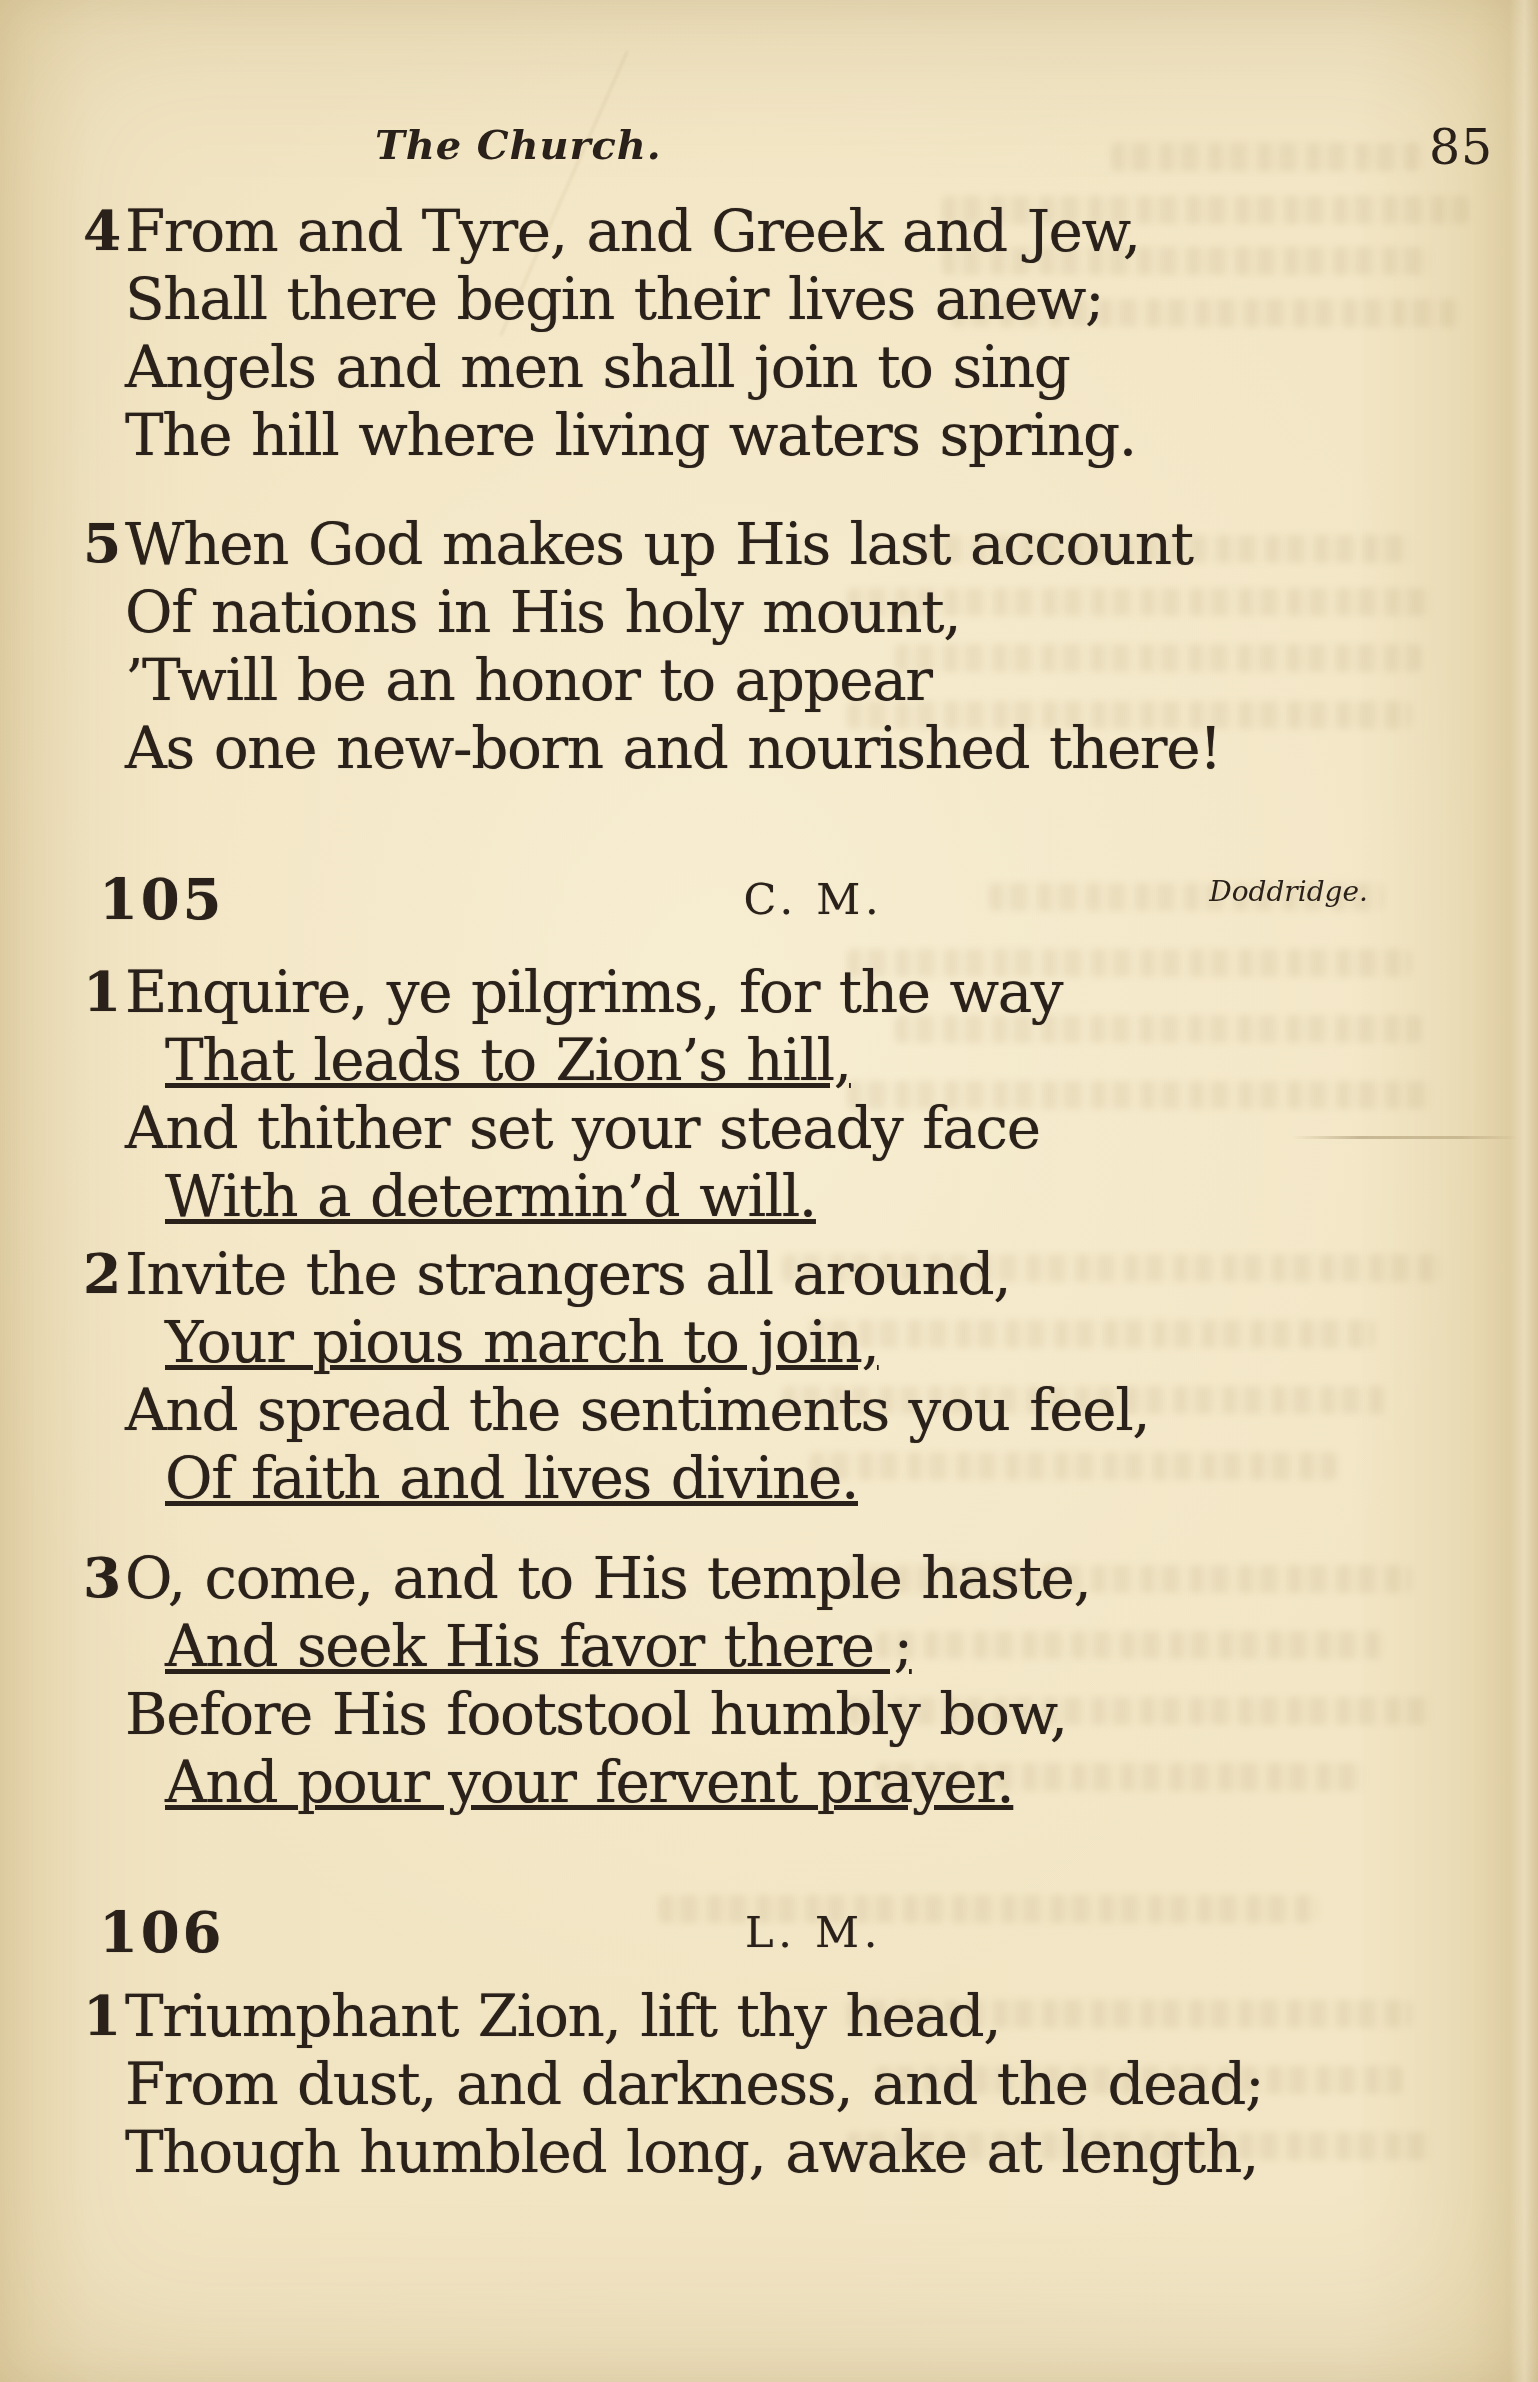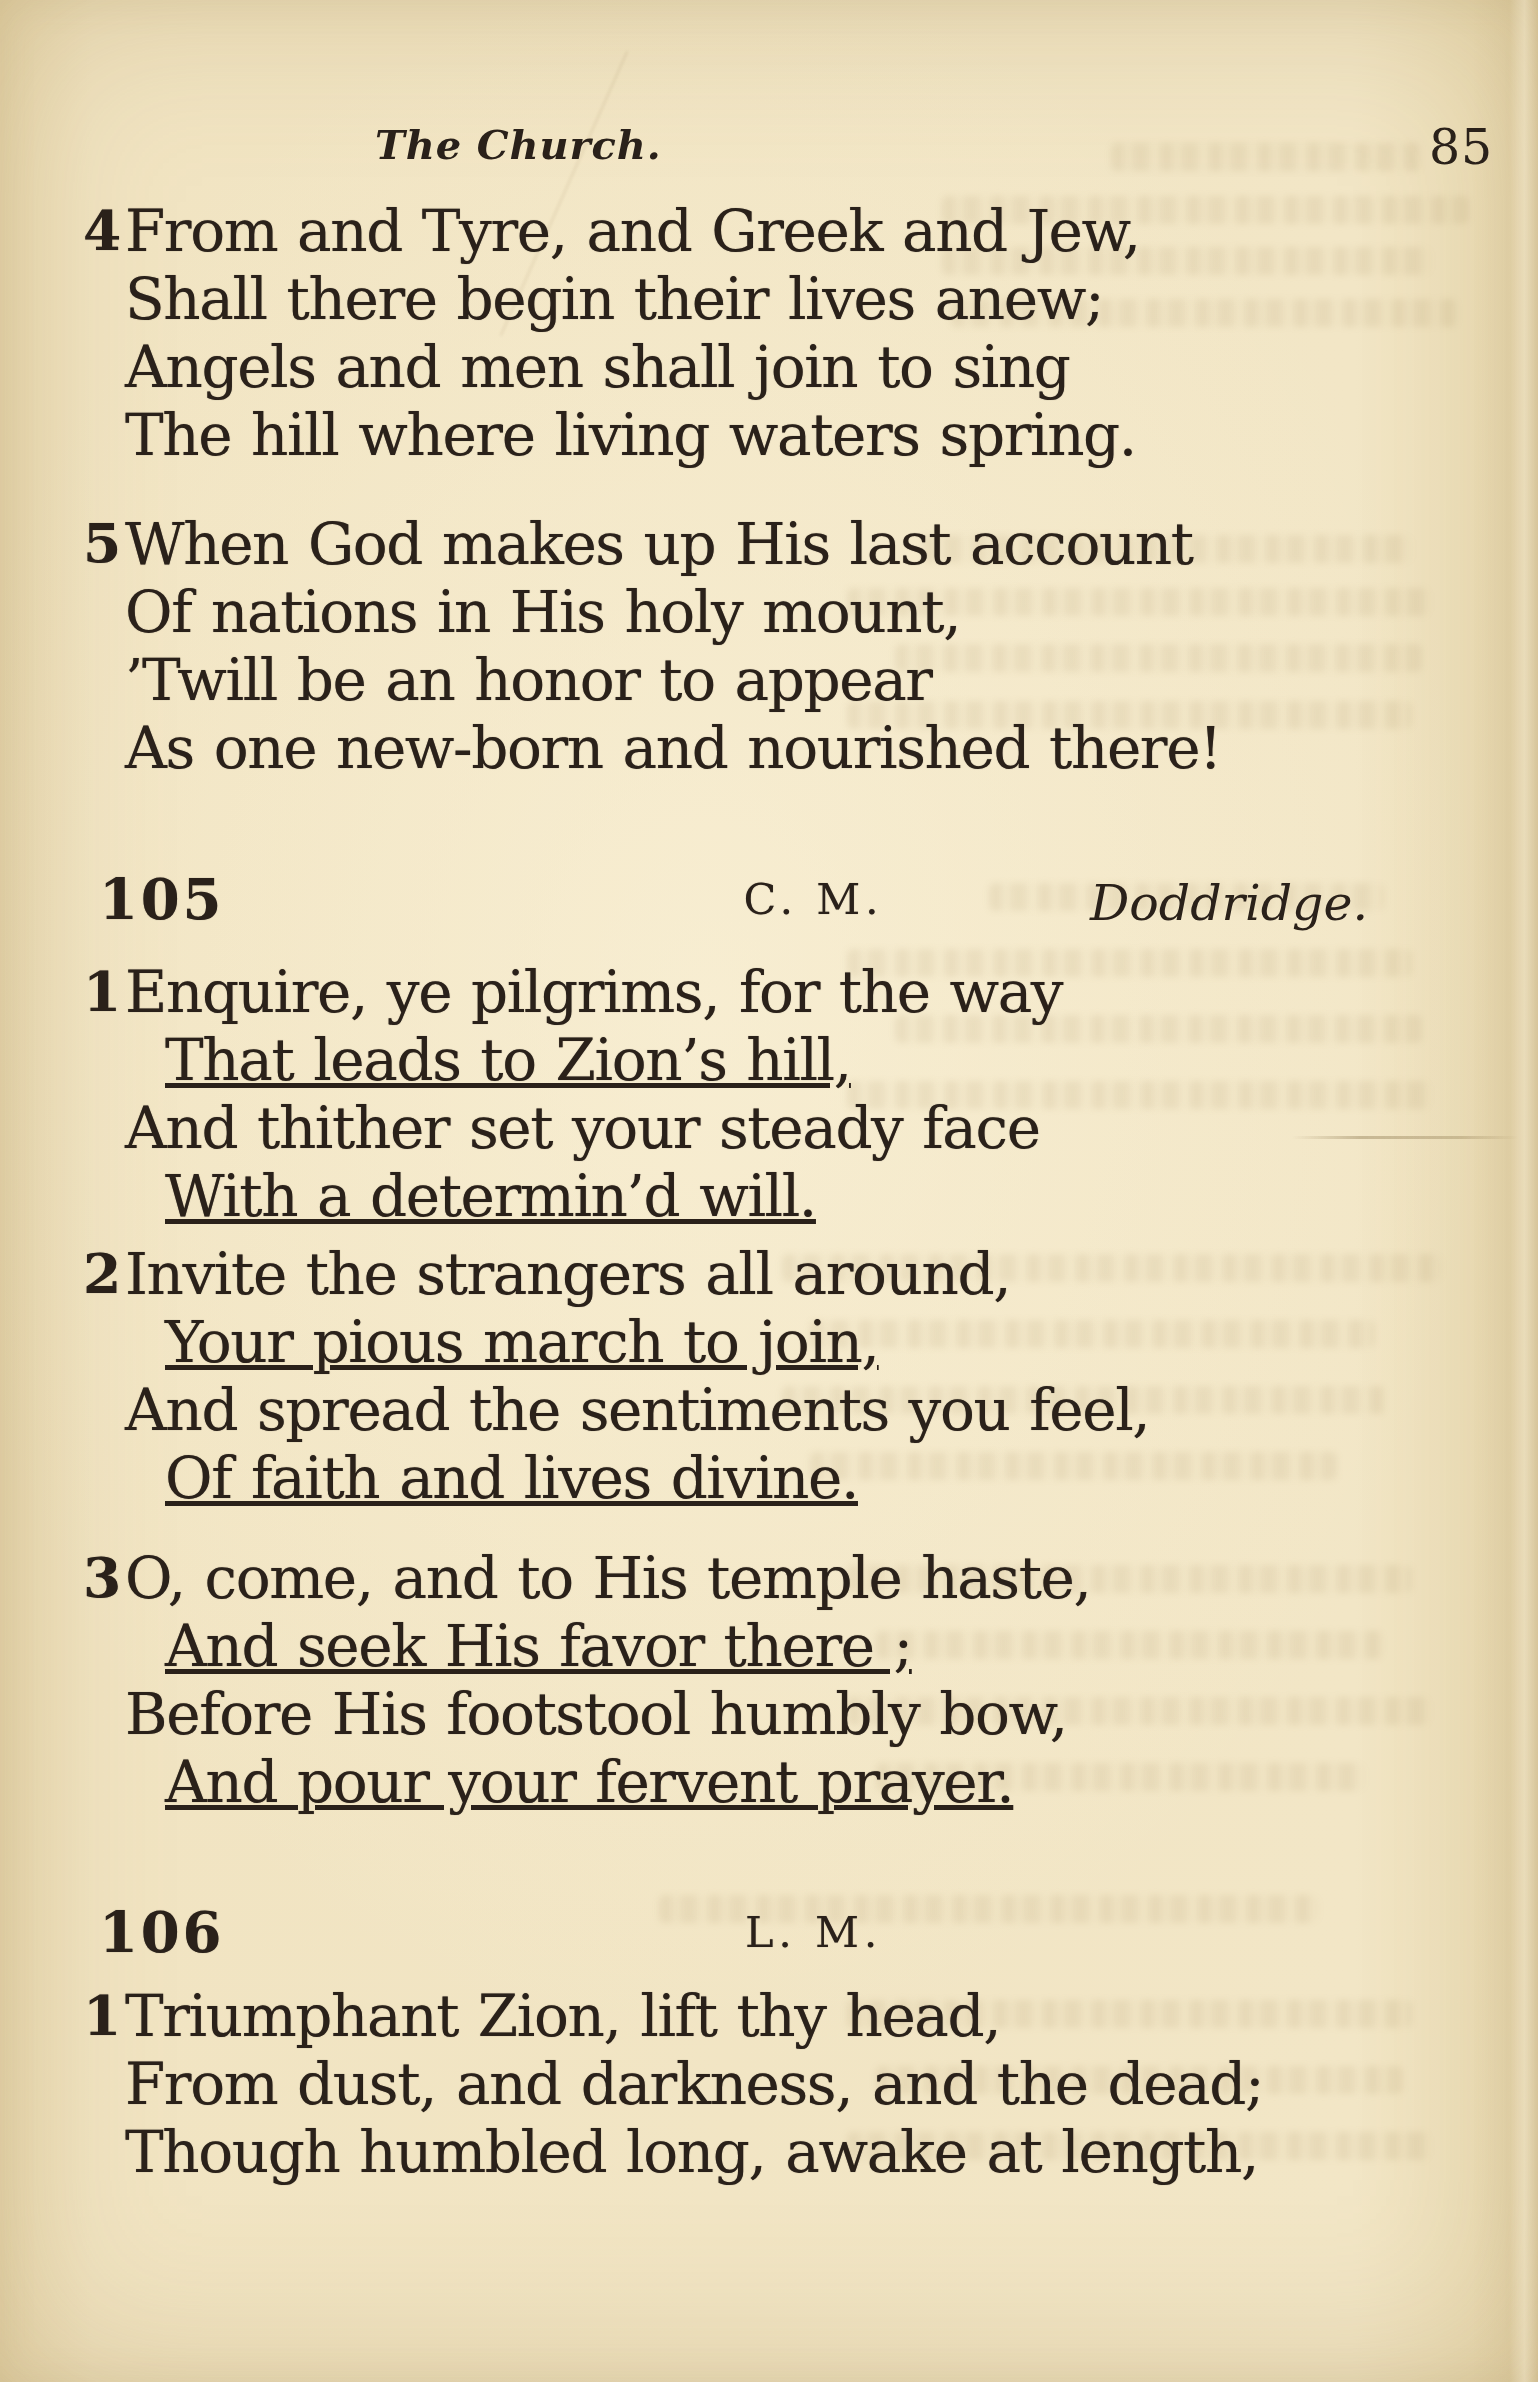--- a/index.html
+++ b/index.html
@@ -51,21 +51,21 @@
     margin-left:16px;
   }
   .hymn-meter{
     position:absolute;left:0;top:7.5px;width:1539px;text-align:center;
     font-size:43px;letter-spacing:4.7px;
     text-shadow:0 0 0.9px rgba(42,33,26,.45);
     padding-left:44px;
   }
   .hymn-author{
     position:absolute;right:171px;top:9.4px;
-    font-style:italic;font-size:49px;letter-spacing:0;
+    font-style:italic;font-size:28px;letter-spacing:0;
   }
   
   .ghost{
     position:absolute;height:28px;border-radius:5.6px;
     background:repeating-linear-gradient(90deg,
       rgba(152,126,78,.22) 0 13px, rgba(152,126,78,.05) 13px 21px,
       rgba(152,126,78,.20) 21px 38px, rgba(152,126,78,.04) 38px 49px);
     filter:blur(3.8px);
     opacity:.55;
     pointer-events:none;

